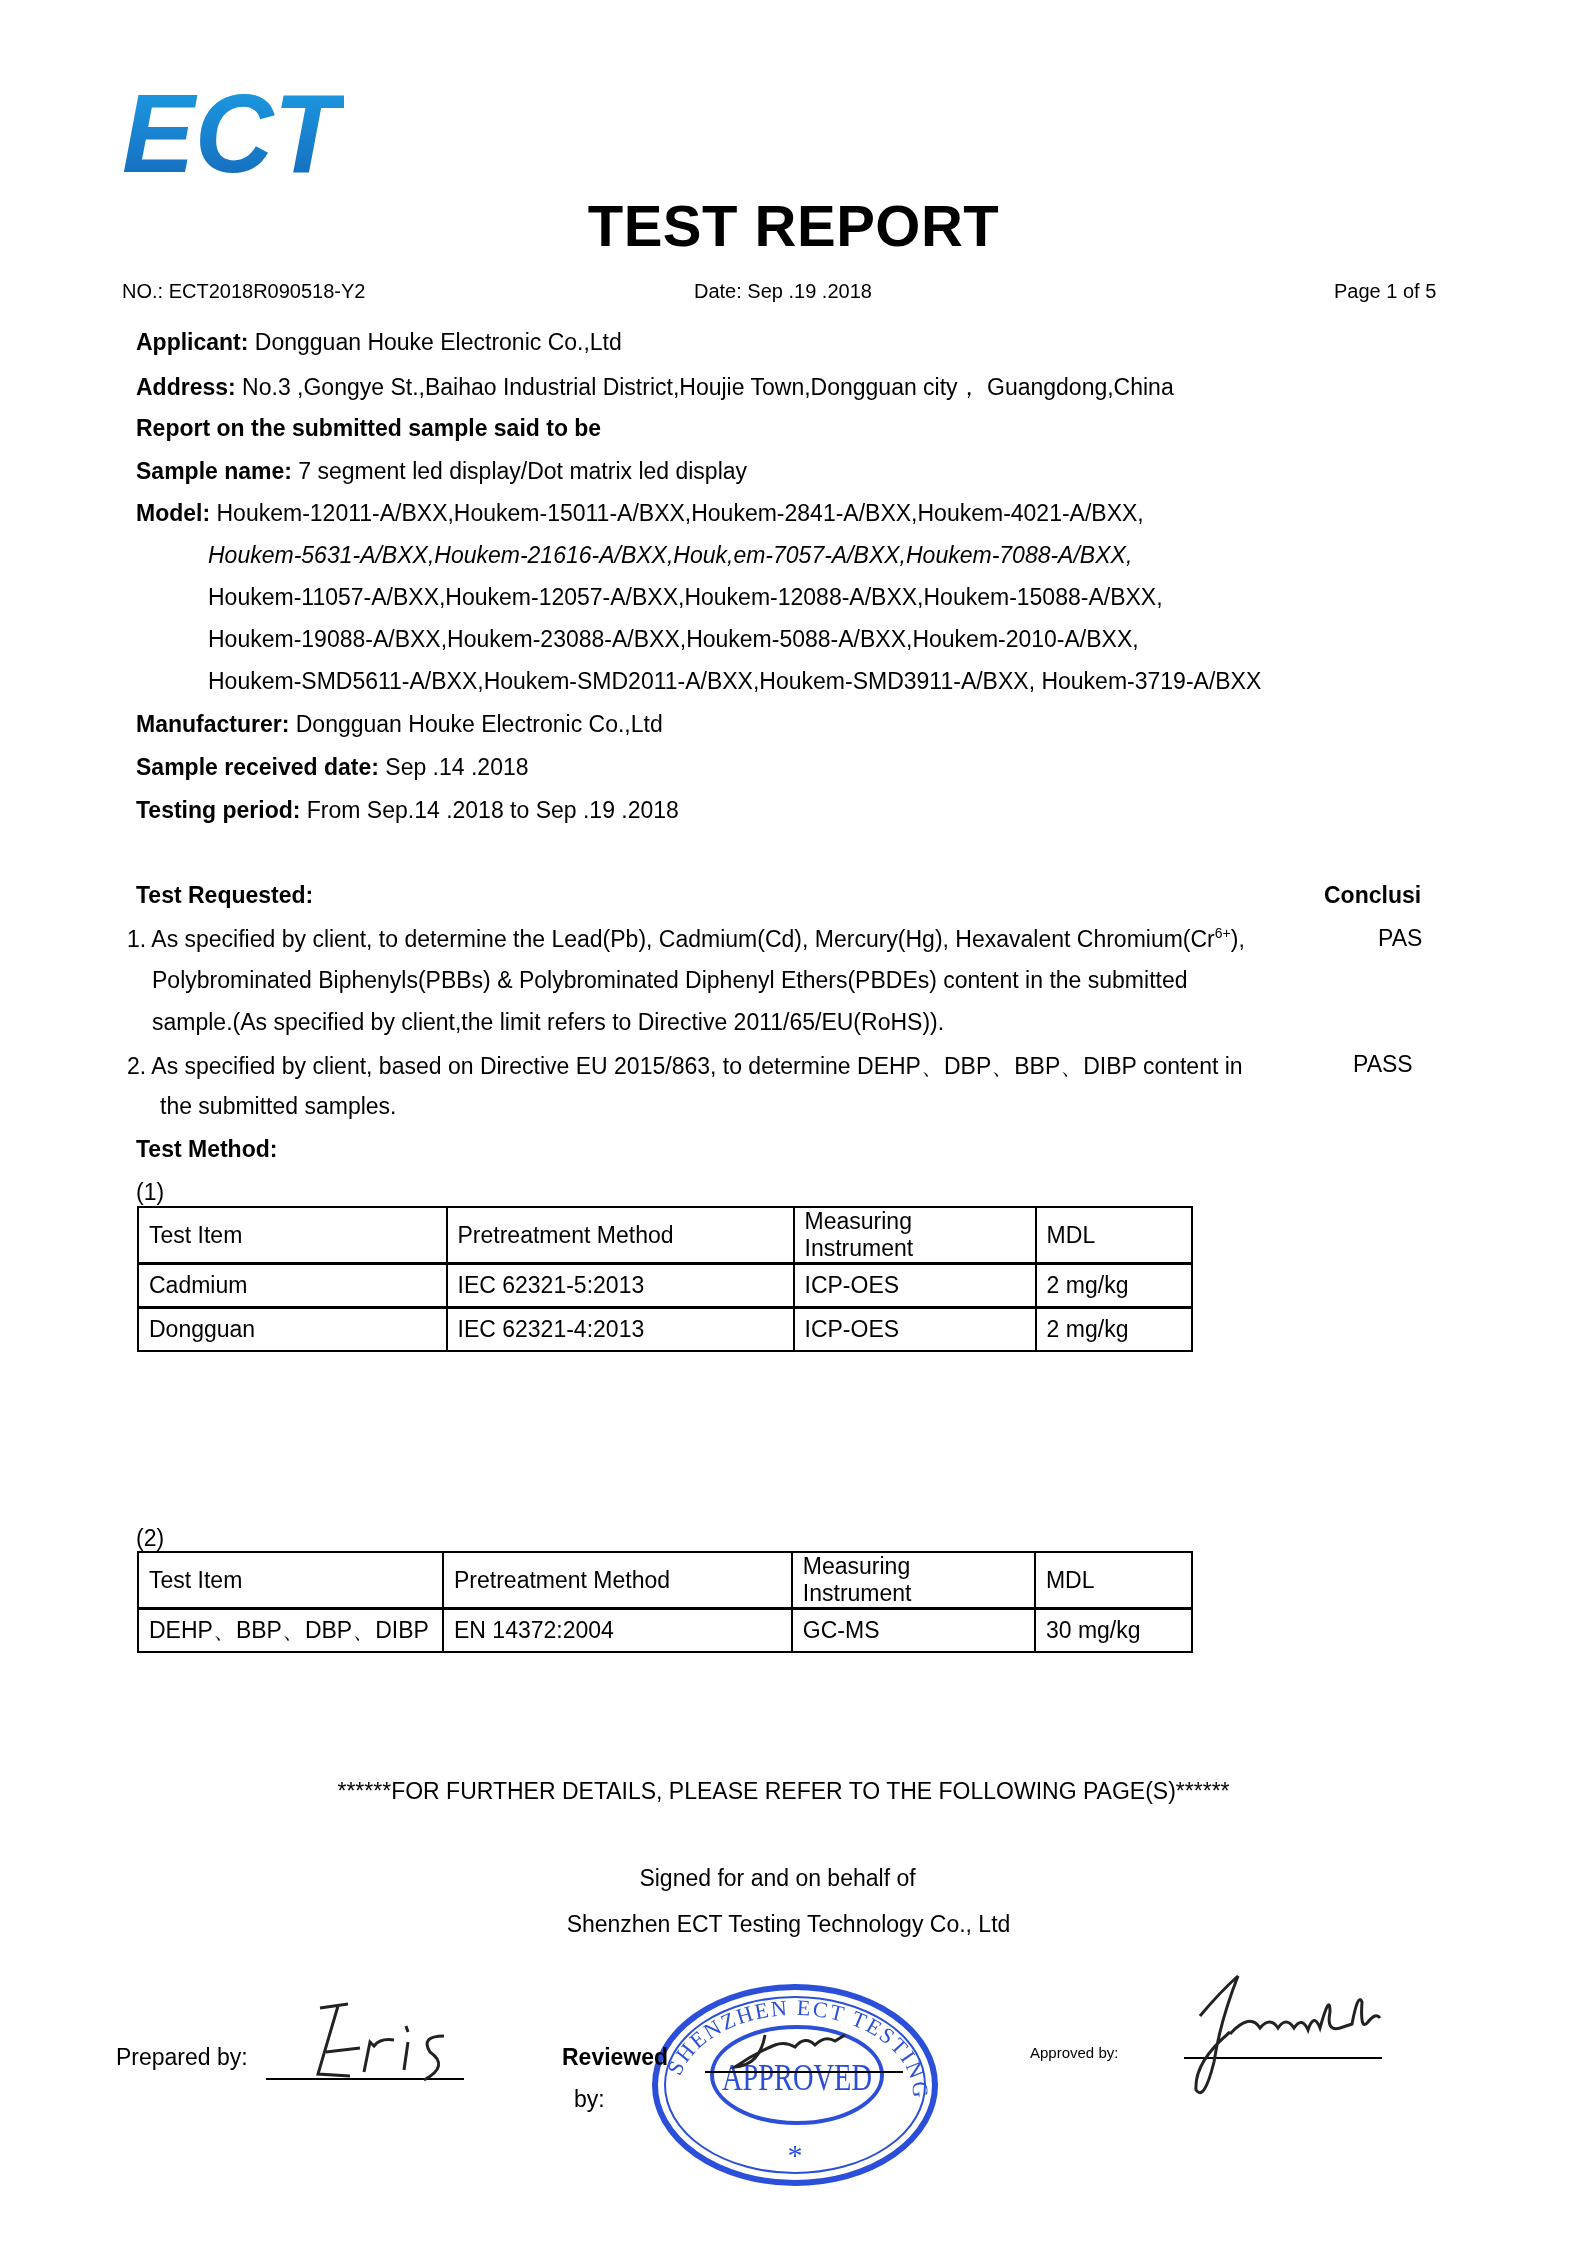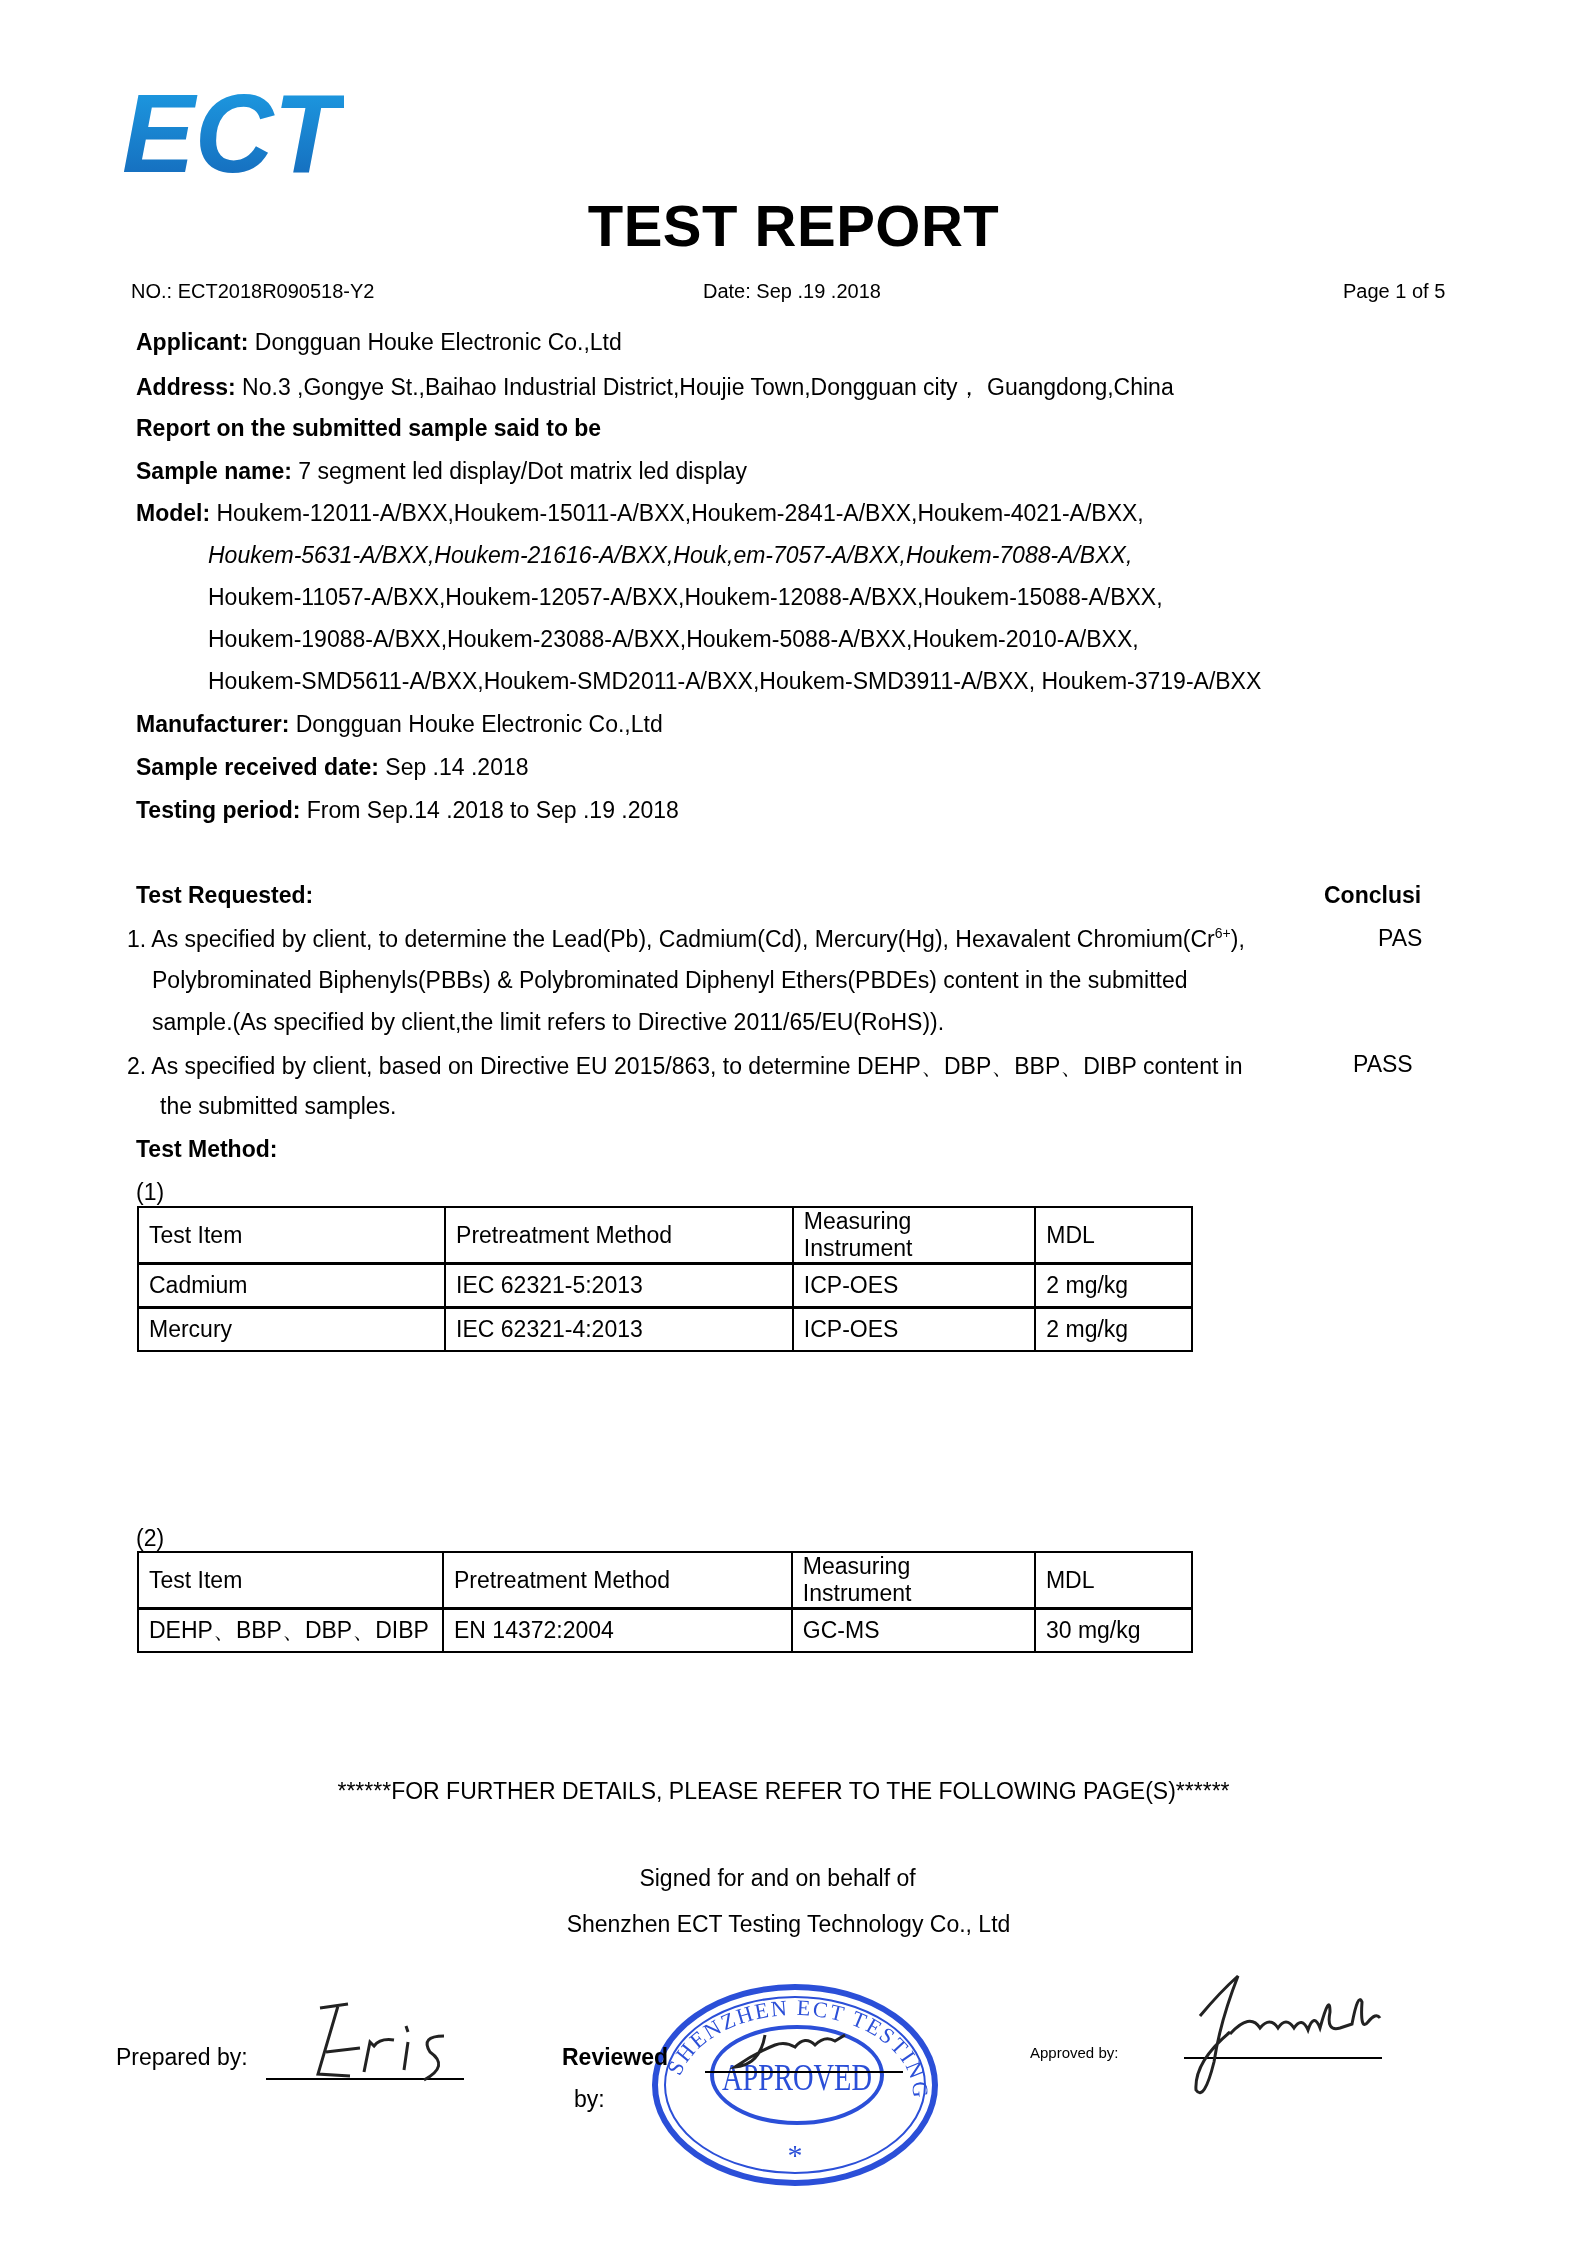--- a/index.html
+++ b/index.html
@@ -3,21 +3,21 @@
 <meta charset="utf-8">
 <style>
   html, body { margin: 0; padding: 0; background: #ffffff; }
   body {
     width: 1587px; height: 2245px; position: relative; overflow: hidden;
     font-family: "Liberation Sans", "DejaVu Sans", sans-serif; color: #000;
   }
   .abs { position: absolute; }
   .logo { left: 118px; top: 86px; width: 226px; height: 96px; }
   .title { left: 0; width: 1587px; top: 192px; text-align: center; font-size: 58px; font-weight: bold; letter-spacing: 0.5px; }
-  .meta { top: 280px; font-size: 20px; margin-left: 9px; }
+  .meta { top: 280px; font-size: 20px; }
   .field { font-size: 23px; left: 136px; white-space: nowrap; }
   .field b { font-weight: bold; }
   .indent { left: 208px; }
   .req-line { font-size: 23px; white-space: nowrap; }
   table.tm { position: absolute; left: 137px; width: 1056px; border-collapse: collapse; font-size: 23px; }
   table.tm td { border: 2px solid #000; padding: 0 10px; height: 41px; vertical-align: middle; }
   table.tm tr + tr td { border-top-width: 3px; }
   .center { left: 0; width: 1587px; text-align: center; font-size: 23px; }
   .sigline { border-bottom: 2px solid #000; height: 0; }
 </style>
@@ -113,21 +113,21 @@
     <td>Measuring Instrument</td>
     <td>MDL</td>
   </tr>
   <tr>
     <td>Cadmium</td>
     <td>IEC 62321-5:2013</td>
     <td>ICP-OES</td>
     <td>2 mg/kg</td>
   </tr>
   <tr>
-    <td>Mercury</td>
+    <td>Dongguan</td>
     <td>IEC 62321-4:2013</td>
     <td>ICP-OES</td>
     <td>2 mg/kg</td>
   </tr>
 </tbody>
   </table>
 
 <div class="abs field" style="top:1525px;">(2)</div>
 
 <table class="tm" style="top:1551px;">

